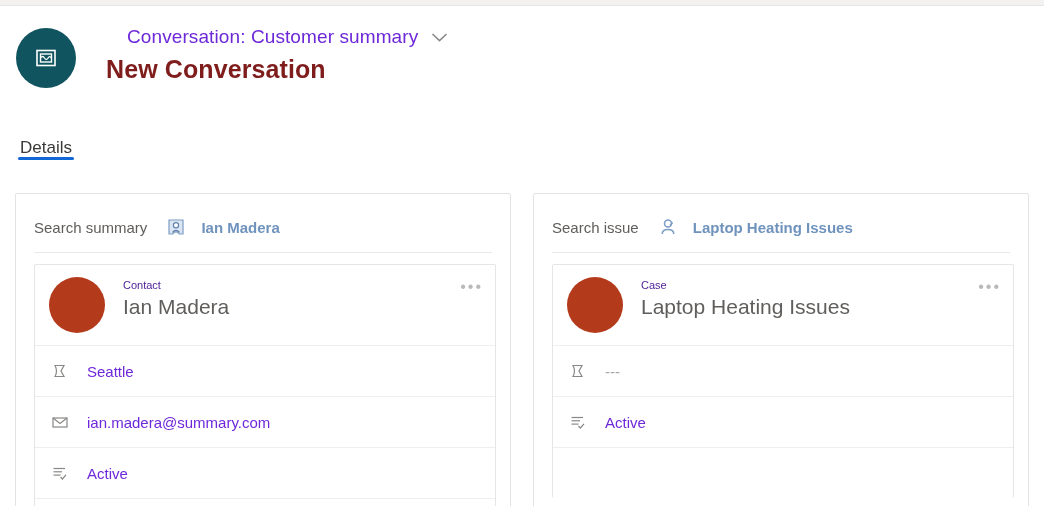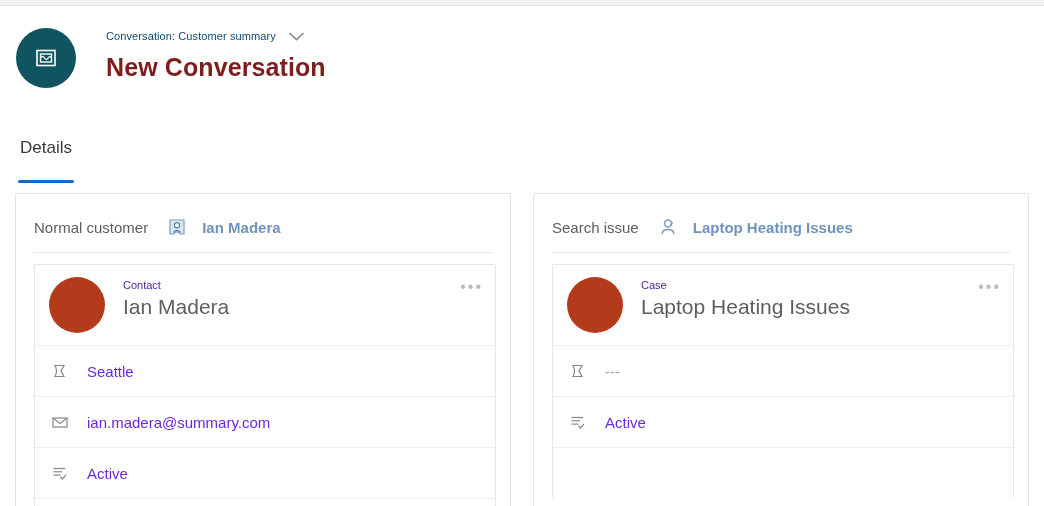--- a/index.html
+++ b/index.html
@@ -49,24 +49,25 @@
 
   .header-text {
     margin-left: 30px;
     padding-top: 4px;
   }
   .header-sub-row {
     display: flex;
     align-items: center;
   }
   .header-subtitle {
-    font-size: 11px;
-    color: #0c4a6e;
+    font-size: 19px;
+    color: #6d28d9;
     letter-spacing: .1px;
     white-space: nowrap;
+    margin-left: 21px;
   }
   .chevron-btn {
     margin-left: 10px;
     width: 22px;
     height: 20px;
     display: flex;
     align-items: center;
     justify-content: center;
     cursor: pointer;
   }
@@ -81,21 +82,21 @@
 
   
   .tab-strip {
     position: absolute;
     top: 138px;
     left: 18px;
     display: flex;
   }
   .tab {
     position: relative;
-    padding: 0 2px 25px 2px;
+    padding: 0 2px 2px 2px;
     font-size: 17px;
     color: #3b3a39;
     cursor: pointer;
     white-space: nowrap;
   }
   .tab.active::after {
     content: "";
     position: absolute;
     left: 0; right: 0;
     bottom: 0;
@@ -269,21 +270,21 @@
 
 <div class="tab-strip">
   <div class="tab active">Details</div>
 </div>
 
 <div class="cards-area">
 
   <div class="outer-card">
 
     <div class="search-row">
-      <div class="search-label">Normal customer</div>
+      <div class="search-label">Search summary</div>
       <div class="search-entity-icon">
         <svg width="20" height="20" viewBox="0 0 20 20" aria-hidden="true">
           <path d="M3 3 H17 V17 H13.5 q-3.5 -4 -7 0 H3 Z" fill="#dce6f2" stroke="#7d9dc4" stroke-width="1.2"></path>
           <circle cx="10" cy="8.3" r="2.6" fill="#ffffff" stroke="#5f82ad" stroke-width="1.2"></circle>
           <path d="M6.4 15.3 q3.6 -3.6 7.2 0" fill="none" stroke="#5f82ad" stroke-width="1.2"></path>
         </svg>
       </div>
       <div class="search-value">Ian Madera</div>
     </div>
     <div class="search-divider"></div>

